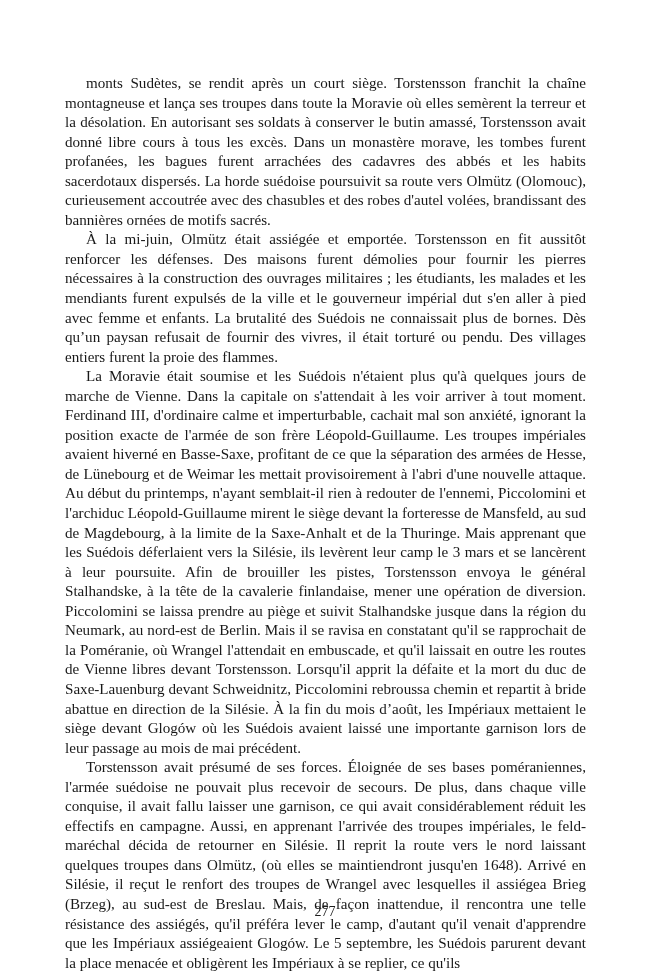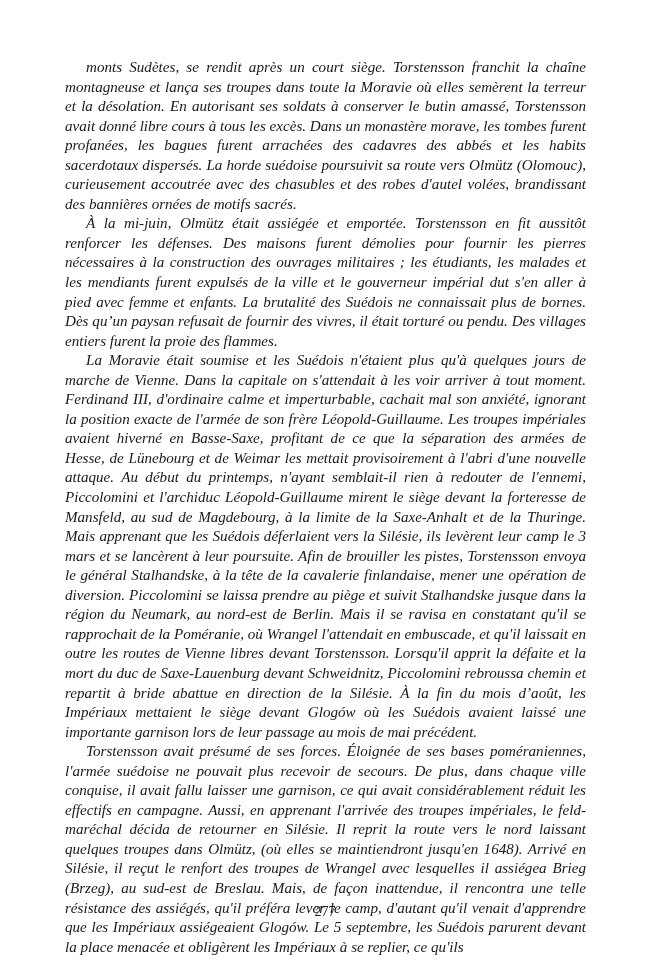--- a/index.html
+++ b/index.html
@@ -20,23 +20,22 @@
     position: absolute;
     left: 0;
     top: 0;
     width: 650px;
     height: 977px;
     background: #ffffff;
   }
   .text-column {
     position: absolute;
     left: 65px;
-    top: 58px;
+    top: 74px;
     width: 521px;
-    font-style: italic;
   }
   p.para {
     margin: 0;
     padding: 0;
     text-align: justify;
     text-justify: inter-word;
     font-size: 15.1px;
     line-height: 19.55px;
     text-indent: 21px;
     -webkit-hyphens: none;

